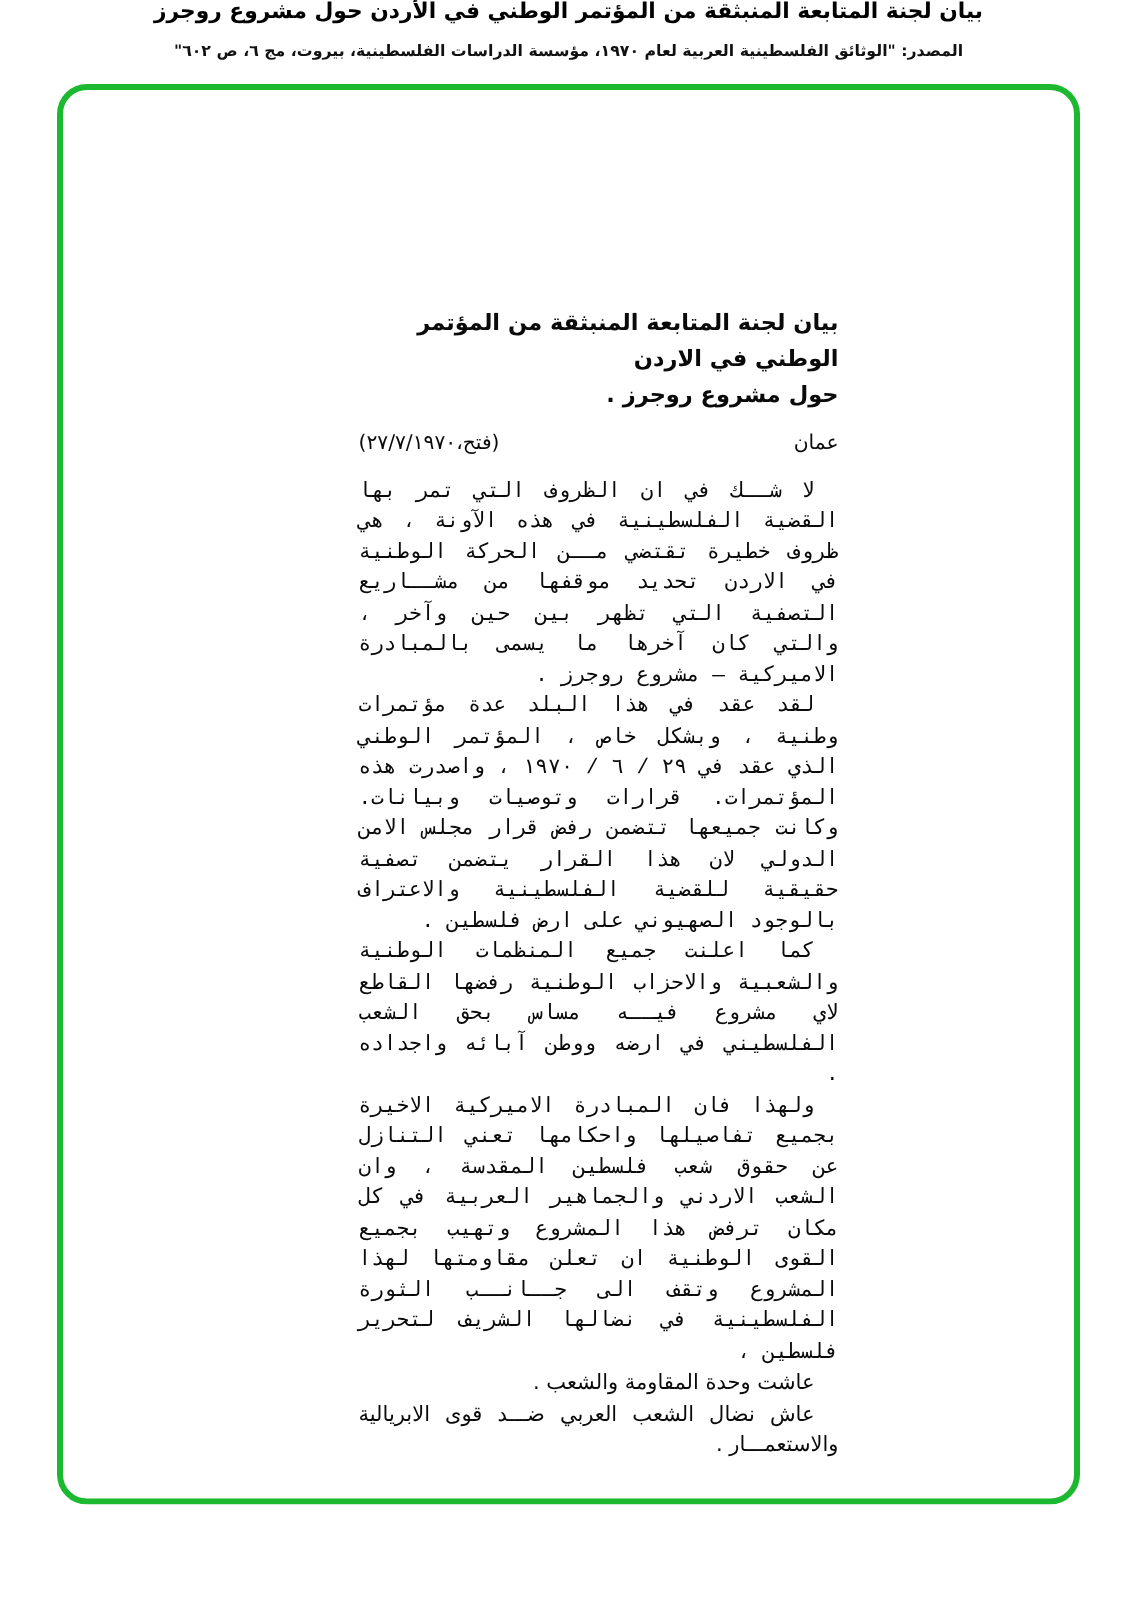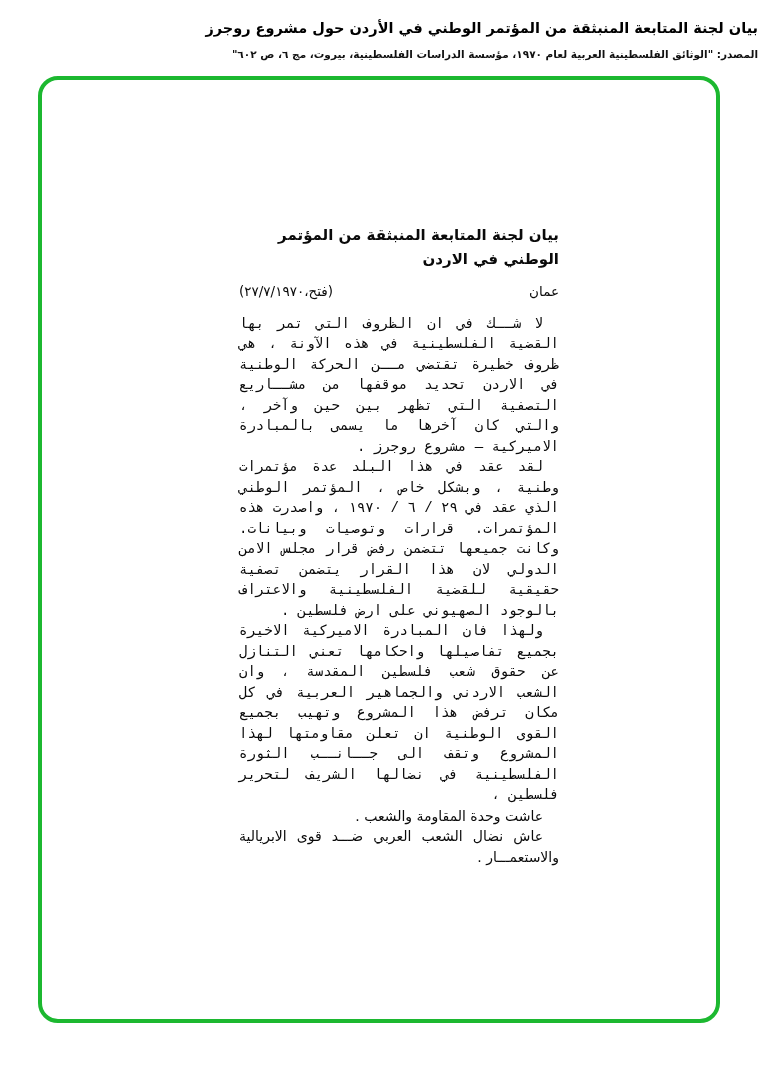--- a/index.html
+++ b/index.html
@@ -8,21 +8,21 @@
   html,body{
     margin:0;
     padding:0;
     background:#ffffff;
     width:758px;
     font-family:"DejaVu Sans", sans-serif;
     color:#000;
   }
   .top{
     direction:rtl;
-    padding-top:20px;
+    text-align:center;
   }
   .top-title{
     font-size:14.5px;
     font-weight:bold;
     letter-spacing:0;
   }
   .top-source{
     font-size:10.5px;
     font-weight:bold;
     margin-top:12px;
@@ -79,28 +79,30 @@
 <div class="top">
   <div class="top-title">بيان لجنة المتابعة المنبثقة من المؤتمر الوطني في الأردن حول مشروع روجرز</div>
   <div class="top-source">المصدر: "الوثائق الفلسطينية العربية لعام ١٩٧٠، مؤسسة الدراسات الفلسطينية، بيروت، مج ٦، ص ٦٠٢"</div>
 </div>
 
 <div class="frame">
   <div class="doc">
 
     <div class="doc-heading">
       <div>بيان لجنة المتابعة المنبثقة من المؤتمر الوطني في الاردن</div>
+      <div>حول مشروع روجرز .</div>
     </div>
 
     <div class="dateline">
       <span>عمان</span>
       <span>(فتح،٢٧/٧/١٩٧٠)</span>
     </div>
 
     <p class="par">لا شــك في ان الظروف التي تمر بها القضية الفلسطينية في هذه الآونة ، هي ظروف خطيرة تقتضي مــن الحركة الوطنية في الاردن تحديد موقفها من مشــاريع التصفية التي تظهر بين حين وآخر ، والتي كان آخرها ما يسمى بالمبادرة الاميركية — مشروع روجرز .</p>
     <p class="par">لقد عقد في هذا البلد عدة مؤتمرات وطنية ، وبشكل خاص ، المؤتمر الوطني الذي عقد في ٢٩ / ٦ / ١٩٧٠ ، واصدرت هذه المؤتمرات. قرارات وتوصيات وبيانات. وكانت جميعها تتضمن رفض قرار مجلس الامن الدولي لان هذا القرار يتضمن تصفية حقيقية للقضية الفلسطينية والاعتراف بالوجود الصهيوني على ارض فلسطين .</p>
+    <p class="par">كما اعلنت جميع المنظمات الوطنية والشعبية والاحزاب الوطنية رفضها القاطع لاي مشروع فيــه مساس بحق الشعب الفلسطيني في ارضه ووطن آبائه واجداده .</p>
     <p class="par">ولهذا فان المبادرة الاميركية الاخيرة بجميع تفاصيلها واحكامها تعني التنازل عن حقوق شعب فلسطين المقدسة ، وان الشعب الاردني والجماهير العربية في كل مكان ترفض هذا المشروع وتهيب بجميع القوى الوطنية ان تعلن مقاومتها لهذا المشروع وتقف الى جــانــب الثورة الفلسطينية في نضالها الشريف لتحرير فلسطين ،</p>
 
     <p class="slogan">عاشت وحدة المقاومة والشعب .</p>
     <p class="slogan">عاش نضال الشعب العربي ضـــد قوى الابريالية والاستعمـــار .</p>
 
   </div>
 </div>
 
 </body></html>

